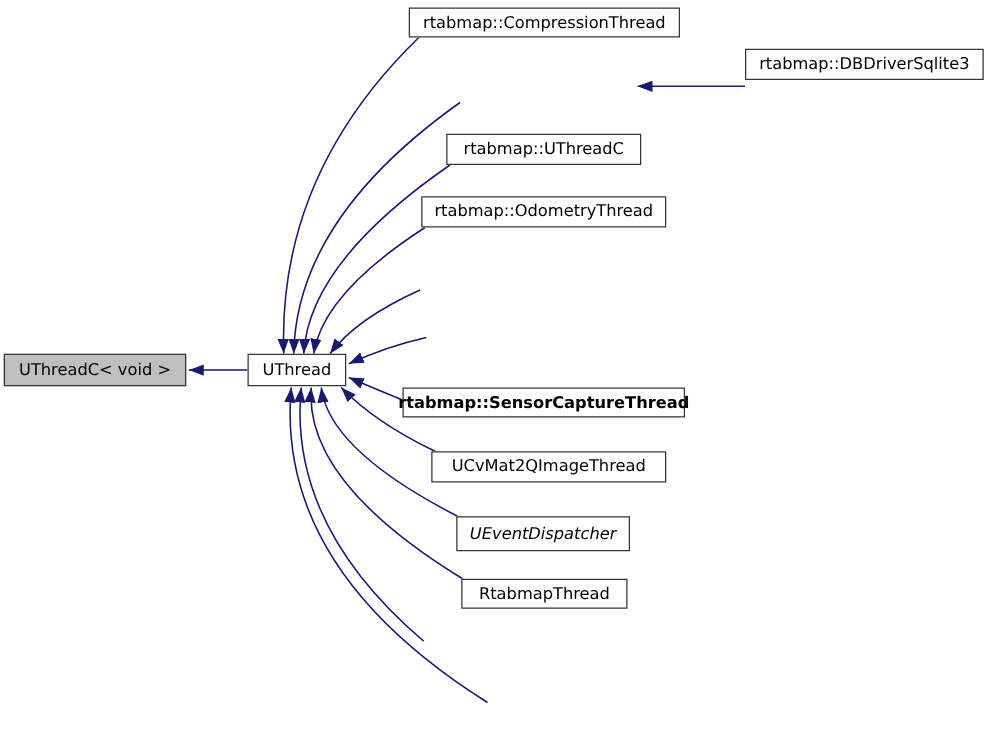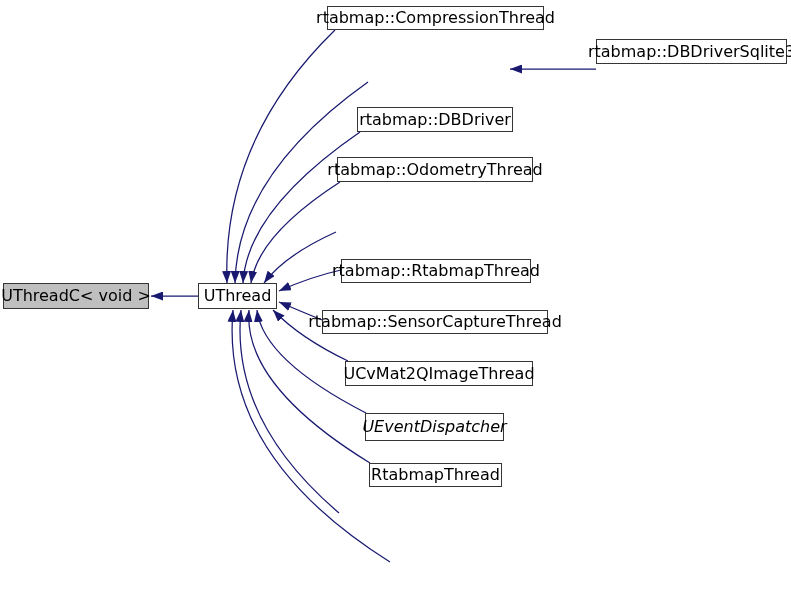--- a/index.html
+++ b/index.html
@@ -20,21 +20,21 @@
   .arrowhead { fill: var(--edge, #191970); }
   .node {
     position: absolute;
     box-sizing: border-box;
     display: flex;
     align-items: center;
     justify-content: center;
     background: var(--node-fill, #ffffff);
     border: 1.4px solid var(--node-border, #353535);
     color: var(--text, #000000);
-    font-size: 16px;
+    font-size: 13px;
     line-height: 1;
     white-space: nowrap;
     cursor: pointer;
   }
   .node--highlighted {
     background: var(--highlight-fill, #bfbfbf);
     cursor: default;
   }
 </style>
 </head>
@@ -61,21 +61,20 @@
     <path class="edge" d="M 366 413 Q 263 360 257 310" marker-end="url(#arrow)"></path>
     <path class="edge" d="M 370 463 Q 243 385 249 310" marker-end="url(#arrow)"></path>
     <path class="edge" d="M 339 513 Q 230 420 241 310" marker-end="url(#arrow)"></path>
     <path class="edge" d="M 390 562 Q 220 455 233 310" marker-end="url(#arrow)"></path>
   </svg>
 
   <div class="node node--highlighted" style="left:3px;   top:283px; width:146px; height:26px;">UThreadC&lt; void &gt;</div>
   <div class="node" style="left:198px; top:283px; width:79px;  height:26px;">UThread</div>
   <div class="node" style="left:327px; top:6px;   width:217px; height:24px;">rtabmap::CompressionThread</div>
   <div class="node" style="left:596px; top:39px;  width:191px; height:25px;">rtabmap::DBDriverSqlite3</div>
-  <div class="node" style="left:357px; top:107px; width:156px; height:25px;">rtabmap::DBDriver</div>
+  <div class="node" style="left:357px; top:107px; width:156px; height:25px;">rtabmap::UThreadC</div>
   <div class="node" style="left:337px; top:157px; width:196px; height:25px;">rtabmap::OdometryThread</div>
-  <div class="node" style="left:341px; top:259px; width:190px; height:24px;">rtabmap::RtabmapThread</div>
-  <div class="node" style="left:322px; top:310px; width:226px; height:24px;">rtabmap::SensorCaptureThread</div>
+  <div class="node" style="left:322px; top:310px; width:226px; height:24px;font-weight:bold;">rtabmap::SensorCaptureThread</div>
   <div class="node" style="left:345px; top:361px; width:188px; height:25px;">UCvMat2QImageThread</div>
   <div class="node" style="left:365px; top:413px; width:139px; height:28px;font-style:italic;">UEventDispatcher</div>
   <div class="node" style="left:369px; top:463px; width:133px; height:24px;">RtabmapThread</div>
 
 </div>
 
 </body></html>

